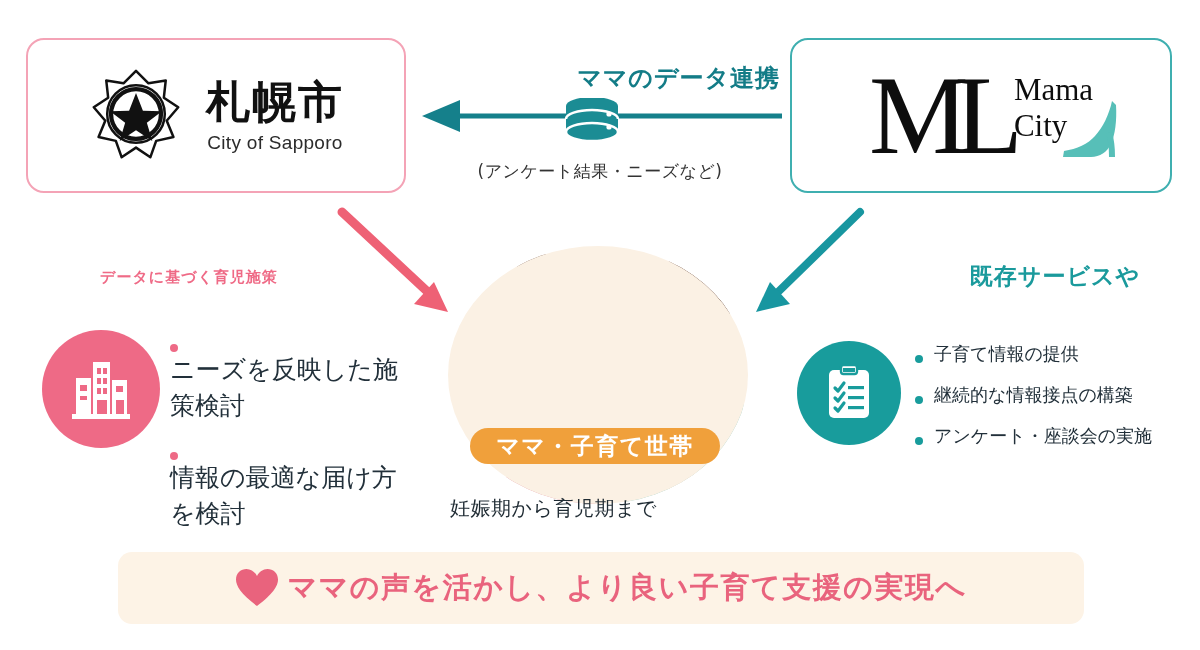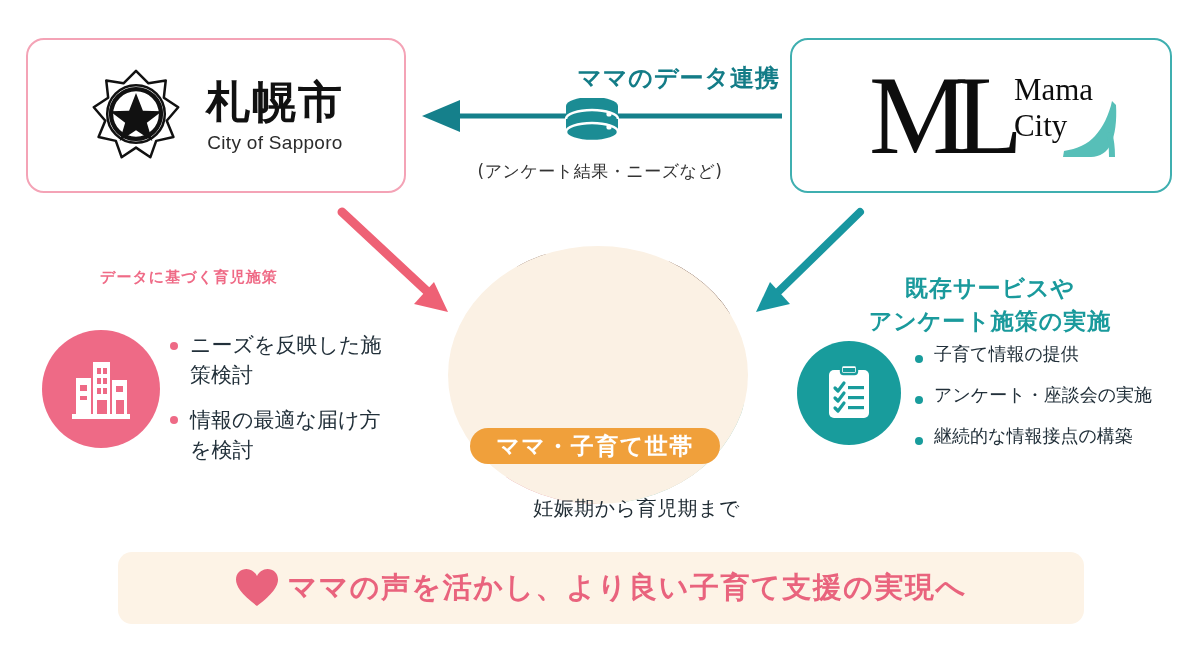--- a/index.html
+++ b/index.html
@@ -64,21 +64,21 @@
     font-family:"DejaVu Sans","Liberation Sans",sans-serif;
   }
 
   
   .h-left{
     position:absolute;left:24px;top:268px;width:330px;text-align:center;
     font-size:15px;font-weight:700;color:#EF6A86;letter-spacing:1px;
     font-family:"DejaVu Sans","Liberation Sans",sans-serif;
   }
   .h-right{
-    position:absolute;left:840px;top:272px;width:300px;text-align:center;
+    position:absolute;left:840px;top:260px;width:300px;text-align:right;
     font-size:23px;font-weight:700;color:#1A9A9C;letter-spacing:1px;line-height:1.45;
     font-family:"DejaVu Sans","Liberation Sans",sans-serif;
   }
 
   
   .circle{
     position:absolute;border-radius:50%;
     display:flex;align-items:center;justify-content:center;
   }
   .circle-pink{left:42px;top:330px;width:118px;height:118px;background:#EE6A86;}
@@ -90,41 +90,41 @@
   .bul li{
     display:flex;align-items:flex-start;
     font-family:"DejaVu Sans","Liberation Sans",sans-serif;
     color:#22303A;
   }
   .dot{
     flex:0 0 auto;border-radius:50%;
     margin-top:.55em;
   }
   .bul-left{left:170px;top:330px;width:230px;}
-  .bul-left li{font-size:21px;line-height:1.45;margin-bottom:14px;}
+  .bul-left li{font-size:25px;line-height:1.45;margin-bottom:14px;flex-direction:column;}
   .bul-left .dot{width:8px;height:8px;background:#EE6A86;margin-right:12px;}
   .bul-right{left:915px;top:341px;width:262px;}
   .bul-right li{font-size:18px;line-height:1.4;margin-bottom:16px;white-space:nowrap;align-items:center;}
   .bul-right .dot{width:8px;height:8px;background:#189C9C;margin-right:11px;}
 
   
   .illu-wrap{position:absolute;left:448px;top:246px;width:300px;height:258px;}
   .illu-bg{
     position:absolute;left:0;top:0;width:300px;height:258px;
     background:#FBF1E4;border-radius:50%;
   }
   .badge{
     position:absolute;left:470px;top:428px;width:250px;height:36px;
     background:#F0A03B;border-radius:18px;
     display:flex;align-items:center;justify-content:center;
     color:#fff;font-size:23px;font-weight:700;letter-spacing:1.5px;
     font-family:"DejaVu Sans","Liberation Sans",sans-serif;
   }
   .illu-cap{
-    position:absolute;left:450px;top:495px;width:290px;text-align:right;
+    position:absolute;left:450px;top:495px;width:290px;text-align:left;
     font-size:20px;color:#1F2B33;letter-spacing:.5px;
     font-family:"DejaVu Sans","Liberation Sans",sans-serif;
   }
 
   
   .footer{
     position:absolute;left:118px;top:552px;width:966px;height:72px;
     background:#FDF3E6;border-radius:14px;
     display:flex;align-items:center;justify-content:center;gap:8px;
   }
@@ -232,21 +232,20 @@
       </li>
       <li>
         <span class="dot"></span>
         <span>情報の最適な届け方を検討</span>
       </li>
     </ul>
   </div>
 
   <div class="h-right">
     <div>既存サービスや</div>
-    <div>アンケート施策の実施</div>
   </div>
 
   <div class="circle circle-teal">
     <svg width="62" height="62" viewBox="0 0 62 62">
       <rect x="11" y="8" width="40" height="48" rx="5" fill="#fff"></rect>
       <rect x="23" y="3" width="16" height="9" rx="2.5" fill="#fff" stroke="#189C9C" stroke-width="2.4"></rect>
       <rect x="25" y="6" width="12" height="4" fill="#189C9C"></rect>
       <polyline points="17,26 20,29 26,21" fill="none" stroke="#189C9C" stroke-width="3.2" stroke-linecap="round" stroke-linejoin="round"></polyline>
       <rect x="30" y="24" width="16" height="3.2" fill="#189C9C"></rect>
       <polyline points="17,36 20,39 26,31" fill="none" stroke="#189C9C" stroke-width="3.2" stroke-linecap="round" stroke-linejoin="round"></polyline>
@@ -257,25 +256,25 @@
   </div>
 
   <div class="bul bul-right">
     <ul>
       <li>
         <span class="dot"></span>
         <span>子育て情報の提供</span>
       </li>
       <li>
         <span class="dot"></span>
+        <span>継続的な情報接点の構築</span>
+      </li>
+      <li>
+        <span class="dot"></span>
         <span>アンケート・座談会の実施</span>
-      </li>
-      <li>
-        <span class="dot"></span>
-        <span>継続的な情報接点の構築</span>
       </li>
     </ul>
   </div>
 
   <div class="illu-wrap">
     <div class="illu-bg"></div>
     <svg width="300" height="258" viewBox="0 0 300 258">
       <defs>
           <clipPath id="cc">
             <ellipse cx="150" cy="129" rx="150" ry="129"></ellipse>

